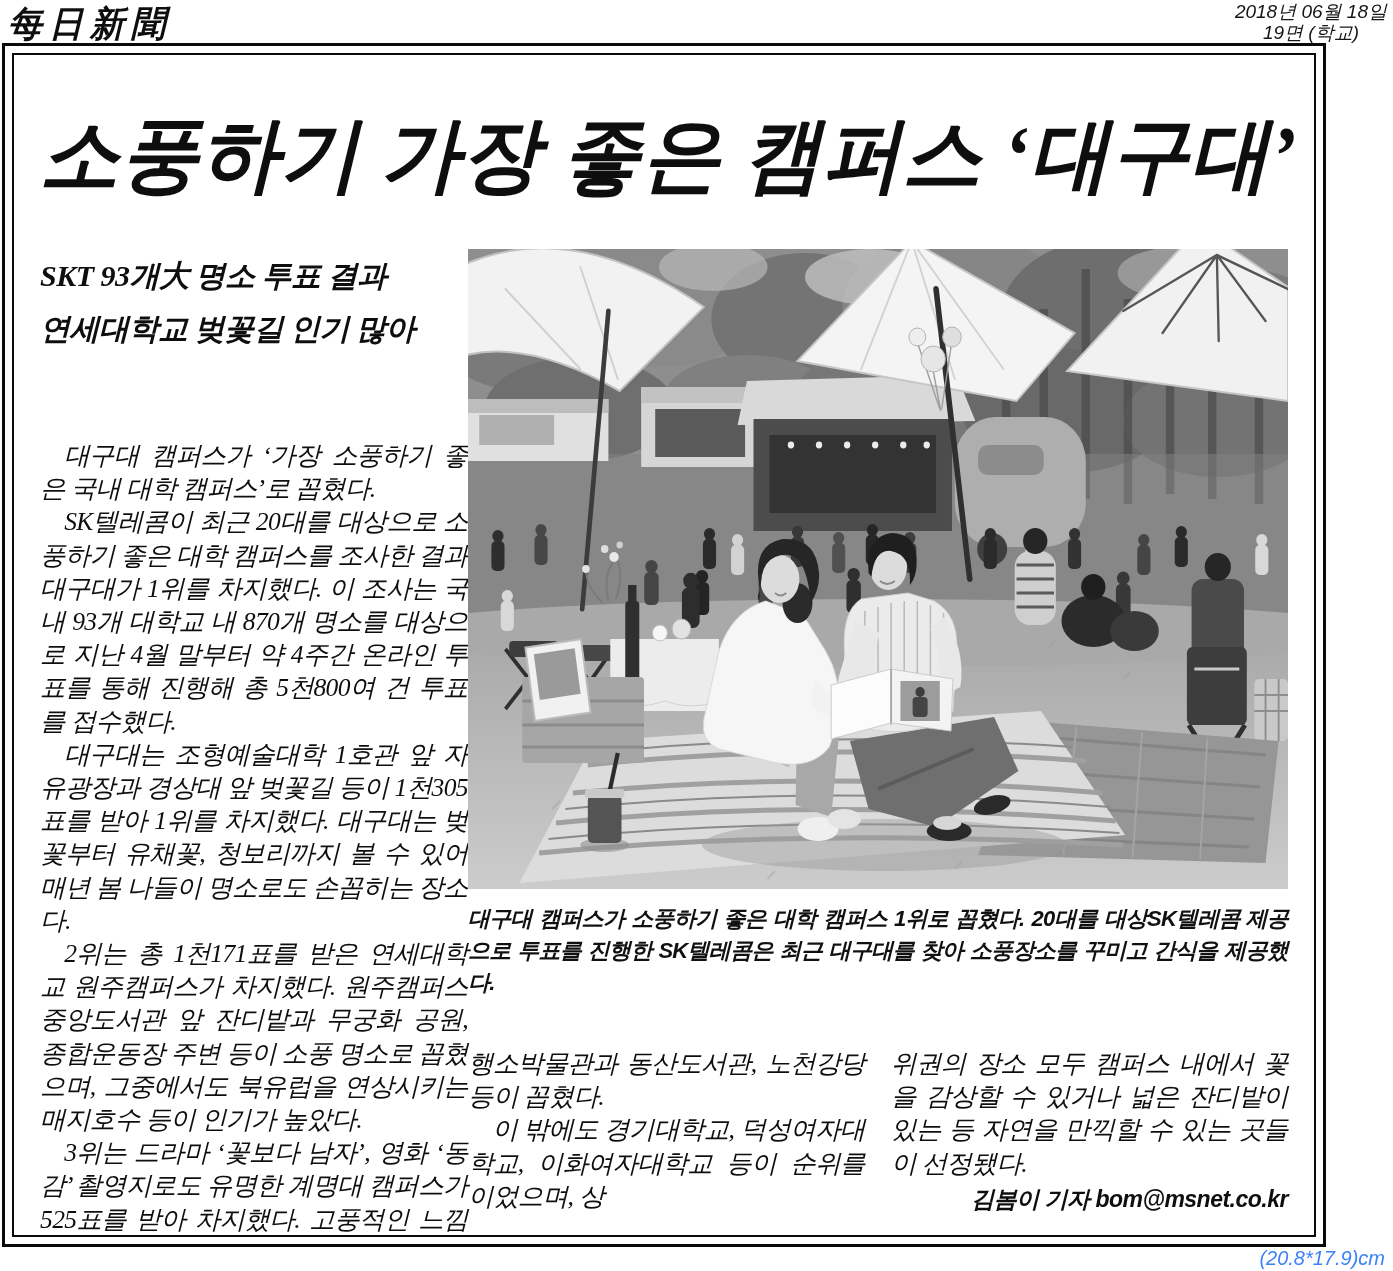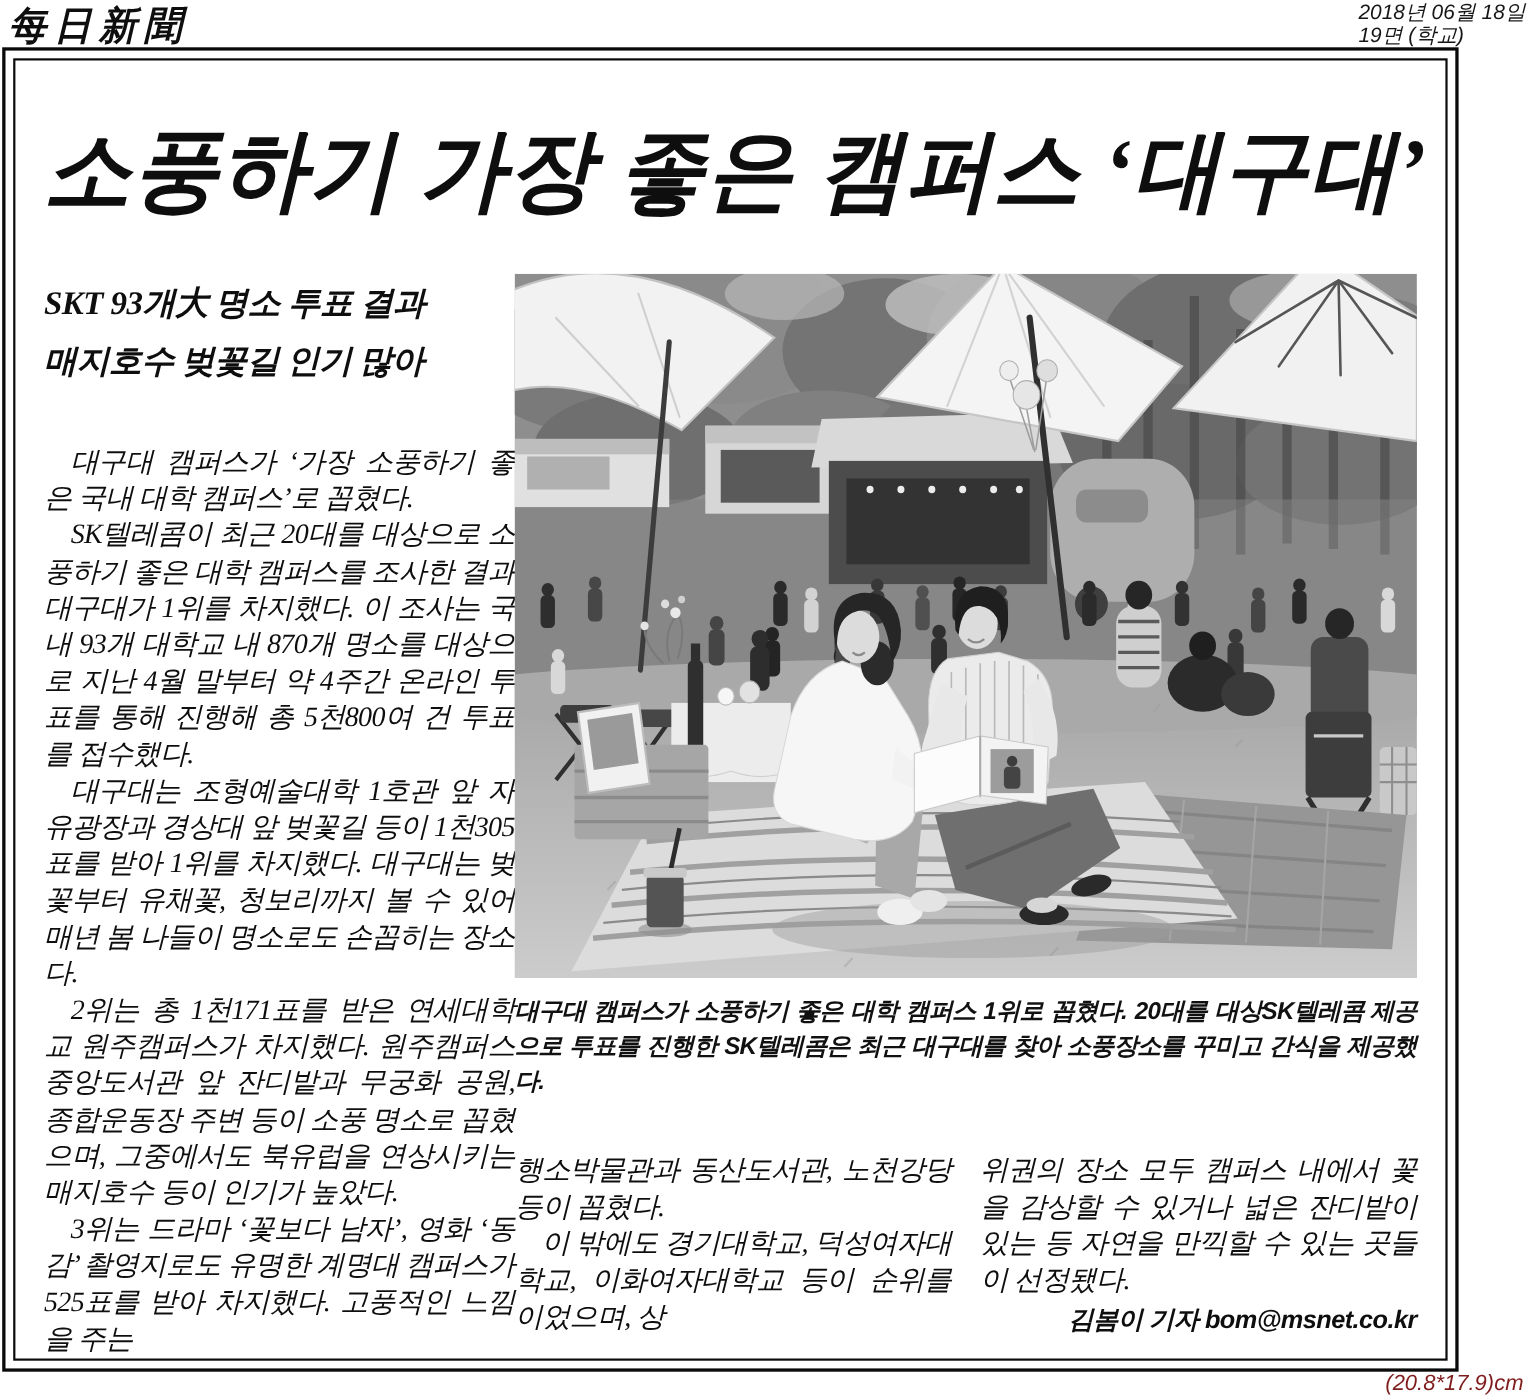--- a/index.html
+++ b/index.html
@@ -4,21 +4,21 @@
 <style>
   * { margin:0; padding:0; box-sizing:border-box; }
   html,body { width:1393px; height:1271px; background:#ffffff; overflow:hidden;
     font-family:"Liberation Serif","DejaVu Serif",serif; color:#0e0e0e; }
   .page { position:relative; width:1393px; height:1271px;font-style:italic; }
 
   
   .masthead { position:absolute; left:8px; top:1px; font-size:34px; font-weight:900;
     letter-spacing:7px; font-family:"Liberation Serif","DejaVu Serif",serif;
     transform:scaleY(1.05); }
-  .datebox { position:absolute; right:6px; top:1px; text-align:left;
+  .datebox { position:absolute; right:6px; top:1px; text-align:center;
     font-family:"Liberation Sans","DejaVu Sans",sans-serif; font-size:19px;
     line-height:21px; color:#161616; }
 
   
   .frame-outer { position:absolute; left:2px; top:43px; width:1324px; height:1204px;
     border:3px solid #0a0a0a; }
   .frame-inner { position:absolute; left:7px; top:7px; right:7px; bottom:7px;
     border:2px solid #0a0a0a; overflow:hidden; }
   .inner-pad { position:relative; width:100%; height:100%; padding:0 26px; }
 
@@ -30,38 +30,38 @@
   
   .content { display:flex; margin-top:42px; }
   .col-left { width:428px; flex:none; }
   .col-right { flex:1; min-width:0; }
 
   .subhead { font-size:30px; font-weight:bold; line-height:53px; letter-spacing:-0.5px; }
 
   .bodytext p { font-size:25.5px; line-height:33.2px; text-align:justify;
     text-indent:0.95em; letter-spacing:-0.6px; }
   .bodytext p.cont { text-indent:0; }
-  .col-left .bodytext { margin-top:48px; }
+  .col-left .bodytext { margin-top:84px; }
 
   
   .photo { width:100%; height:640px; display:block; background:#bdbdbd; }
   .caption { margin-top:14px; font-family:"Liberation Sans","DejaVu Sans",sans-serif;
     font-weight:bold; font-size:22px; line-height:32px; text-align:justify;
     letter-spacing:-0.7px; color:#111; }
   .caption .credit { float:right; }
 
   
   .bottom-cols { display:flex; gap:26px; margin-top:48px; }
   .bottom-cols .bcol { flex:1; min-width:0; }
   .byline { margin-top:4px; text-align:right; font-family:"Liberation Sans","DejaVu Sans",sans-serif;
     font-weight:bold; font-size:23px; letter-spacing:-0.5px; }
 
   
   .size-note { position:absolute; right:8px; bottom:1px;
-    font-family:"Liberation Sans","DejaVu Sans",sans-serif; font-size:20px; color:#7f1d1d; }
+    font-family:"Liberation Sans","DejaVu Sans",sans-serif; font-size:20px; color:#3b82f6; }
 </style>
 </head>
 <body>
 
 <div class="page">
 
   <div class="masthead">每日新聞</div>
   <div class="datebox">
     <div>2018년 06월 18일</div>
     <div>19면 (학교)</div>
@@ -71,21 +71,21 @@
     <div class="frame-inner">
       <div class="inner-pad">
 
         <div class="headline">소풍하기 가장 좋은 캠퍼스 ‘대구대’</div>
 
         <div class="content">
 
           <div class="col-left">
             <div class="subhead">
               <div>SKT 93개大 명소 투표 결과</div>
-              <div>매지호수 벚꽃길 인기 많아</div>
+              <div>연세대학교 벚꽃길 인기 많아</div>
             </div>
             <div class="bodytext">
               <p>대구대 캠퍼스가 ‘가장 소풍하기 좋은 국내 대학 캠퍼스’로 꼽혔다.</p>
               <p>SK텔레콤이 최근 20대를 대상으로 소풍하기 좋은 대학 캠퍼스를 조사한 결과 대구대가 1위를 차지했다. 이 조사는 국내 93개 대학교 내 870개 명소를 대상으로 지난 4월 말부터 약 4주간 온라인 투표를 통해 진행해 총 5천800여 건 투표를 접수했다.</p>
               <p>대구대는 조형예술대학 1호관 앞 자유광장과 경상대 앞 벚꽃길 등이 1천305표를 받아 1위를 차지했다. 대구대는 벚꽃부터 유채꽃, 청보리까지 볼 수 있어 매년 봄 나들이 명소로도 손꼽히는 장소다.</p>
               <p>2위는 총 1천171표를 받은 연세대학교 원주캠퍼스가 차지했다. 원주캠퍼스 중앙도서관 앞 잔디밭과 무궁화 공원, 종합운동장 주변 등이 소풍 명소로 꼽혔으며, 그중에서도 북유럽을 연상시키는 매지호수 등이 인기가 높았다.</p>
               <p>3위는 드라마 ‘꽃보다 남자’, 영화 ‘동감’ 촬영지로도 유명한 계명대 캠퍼스가 525표를 받아 차지했다. 고풍적인 느낌을 주는</p>
             </div>
           </div>
 

